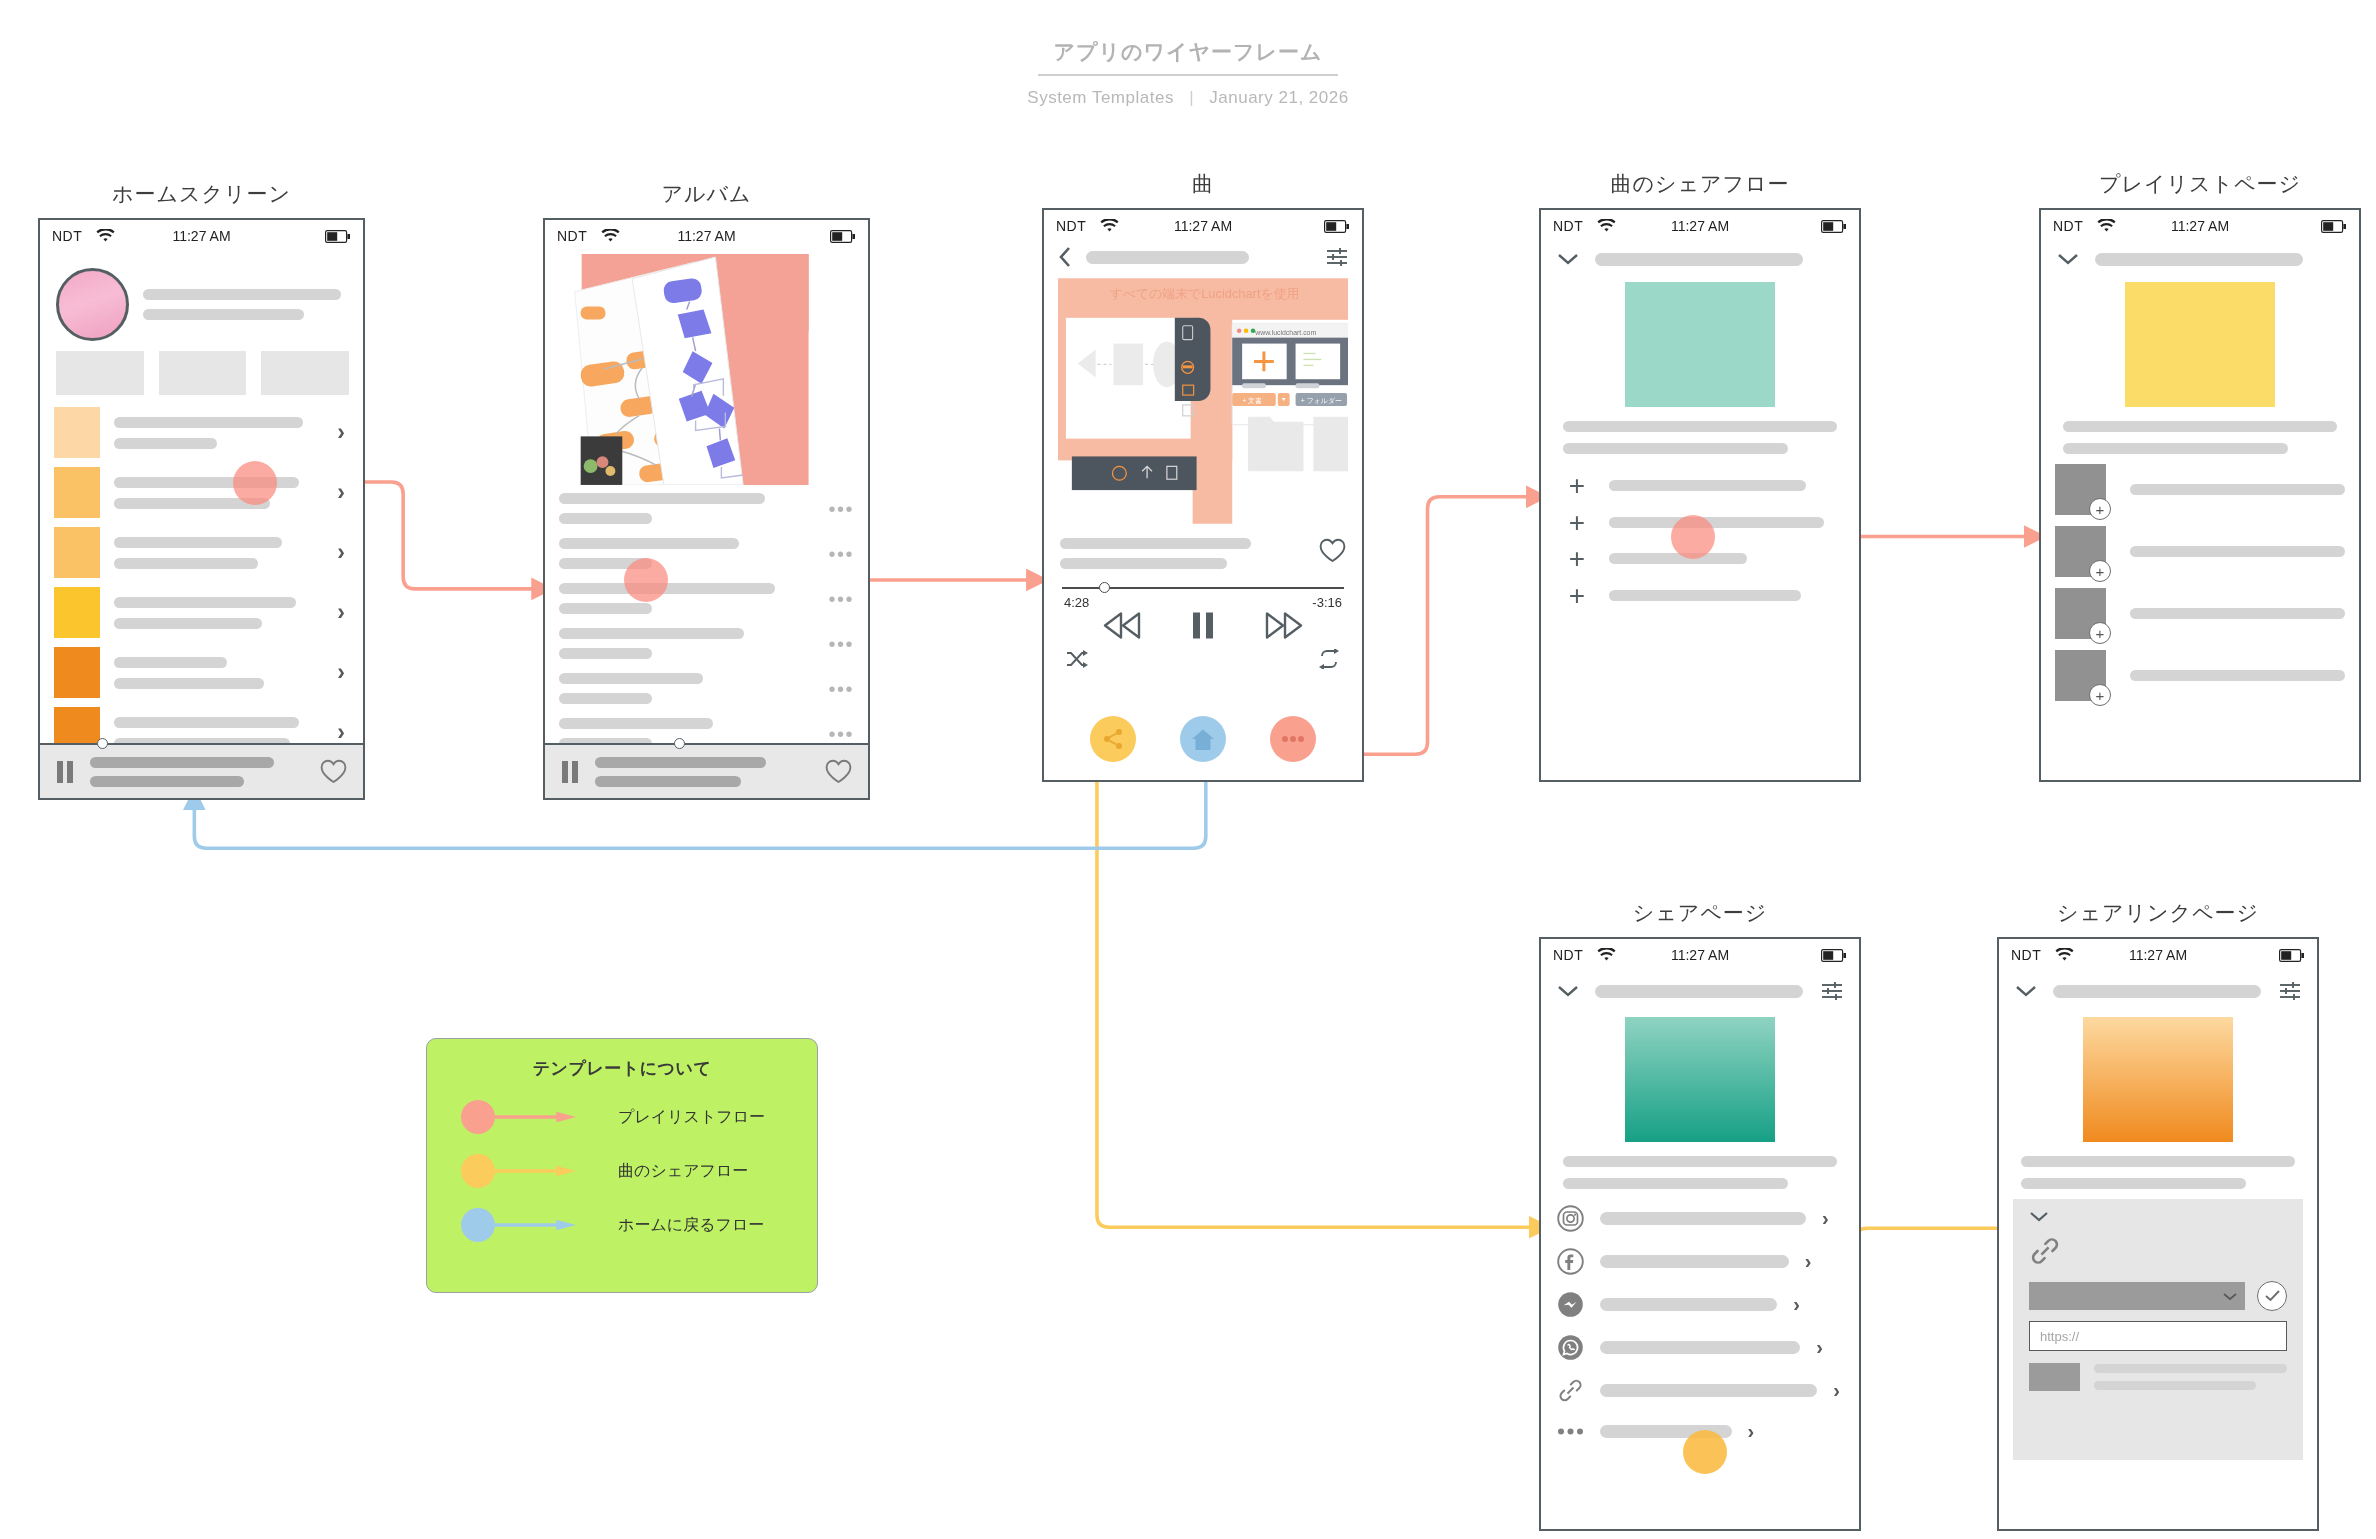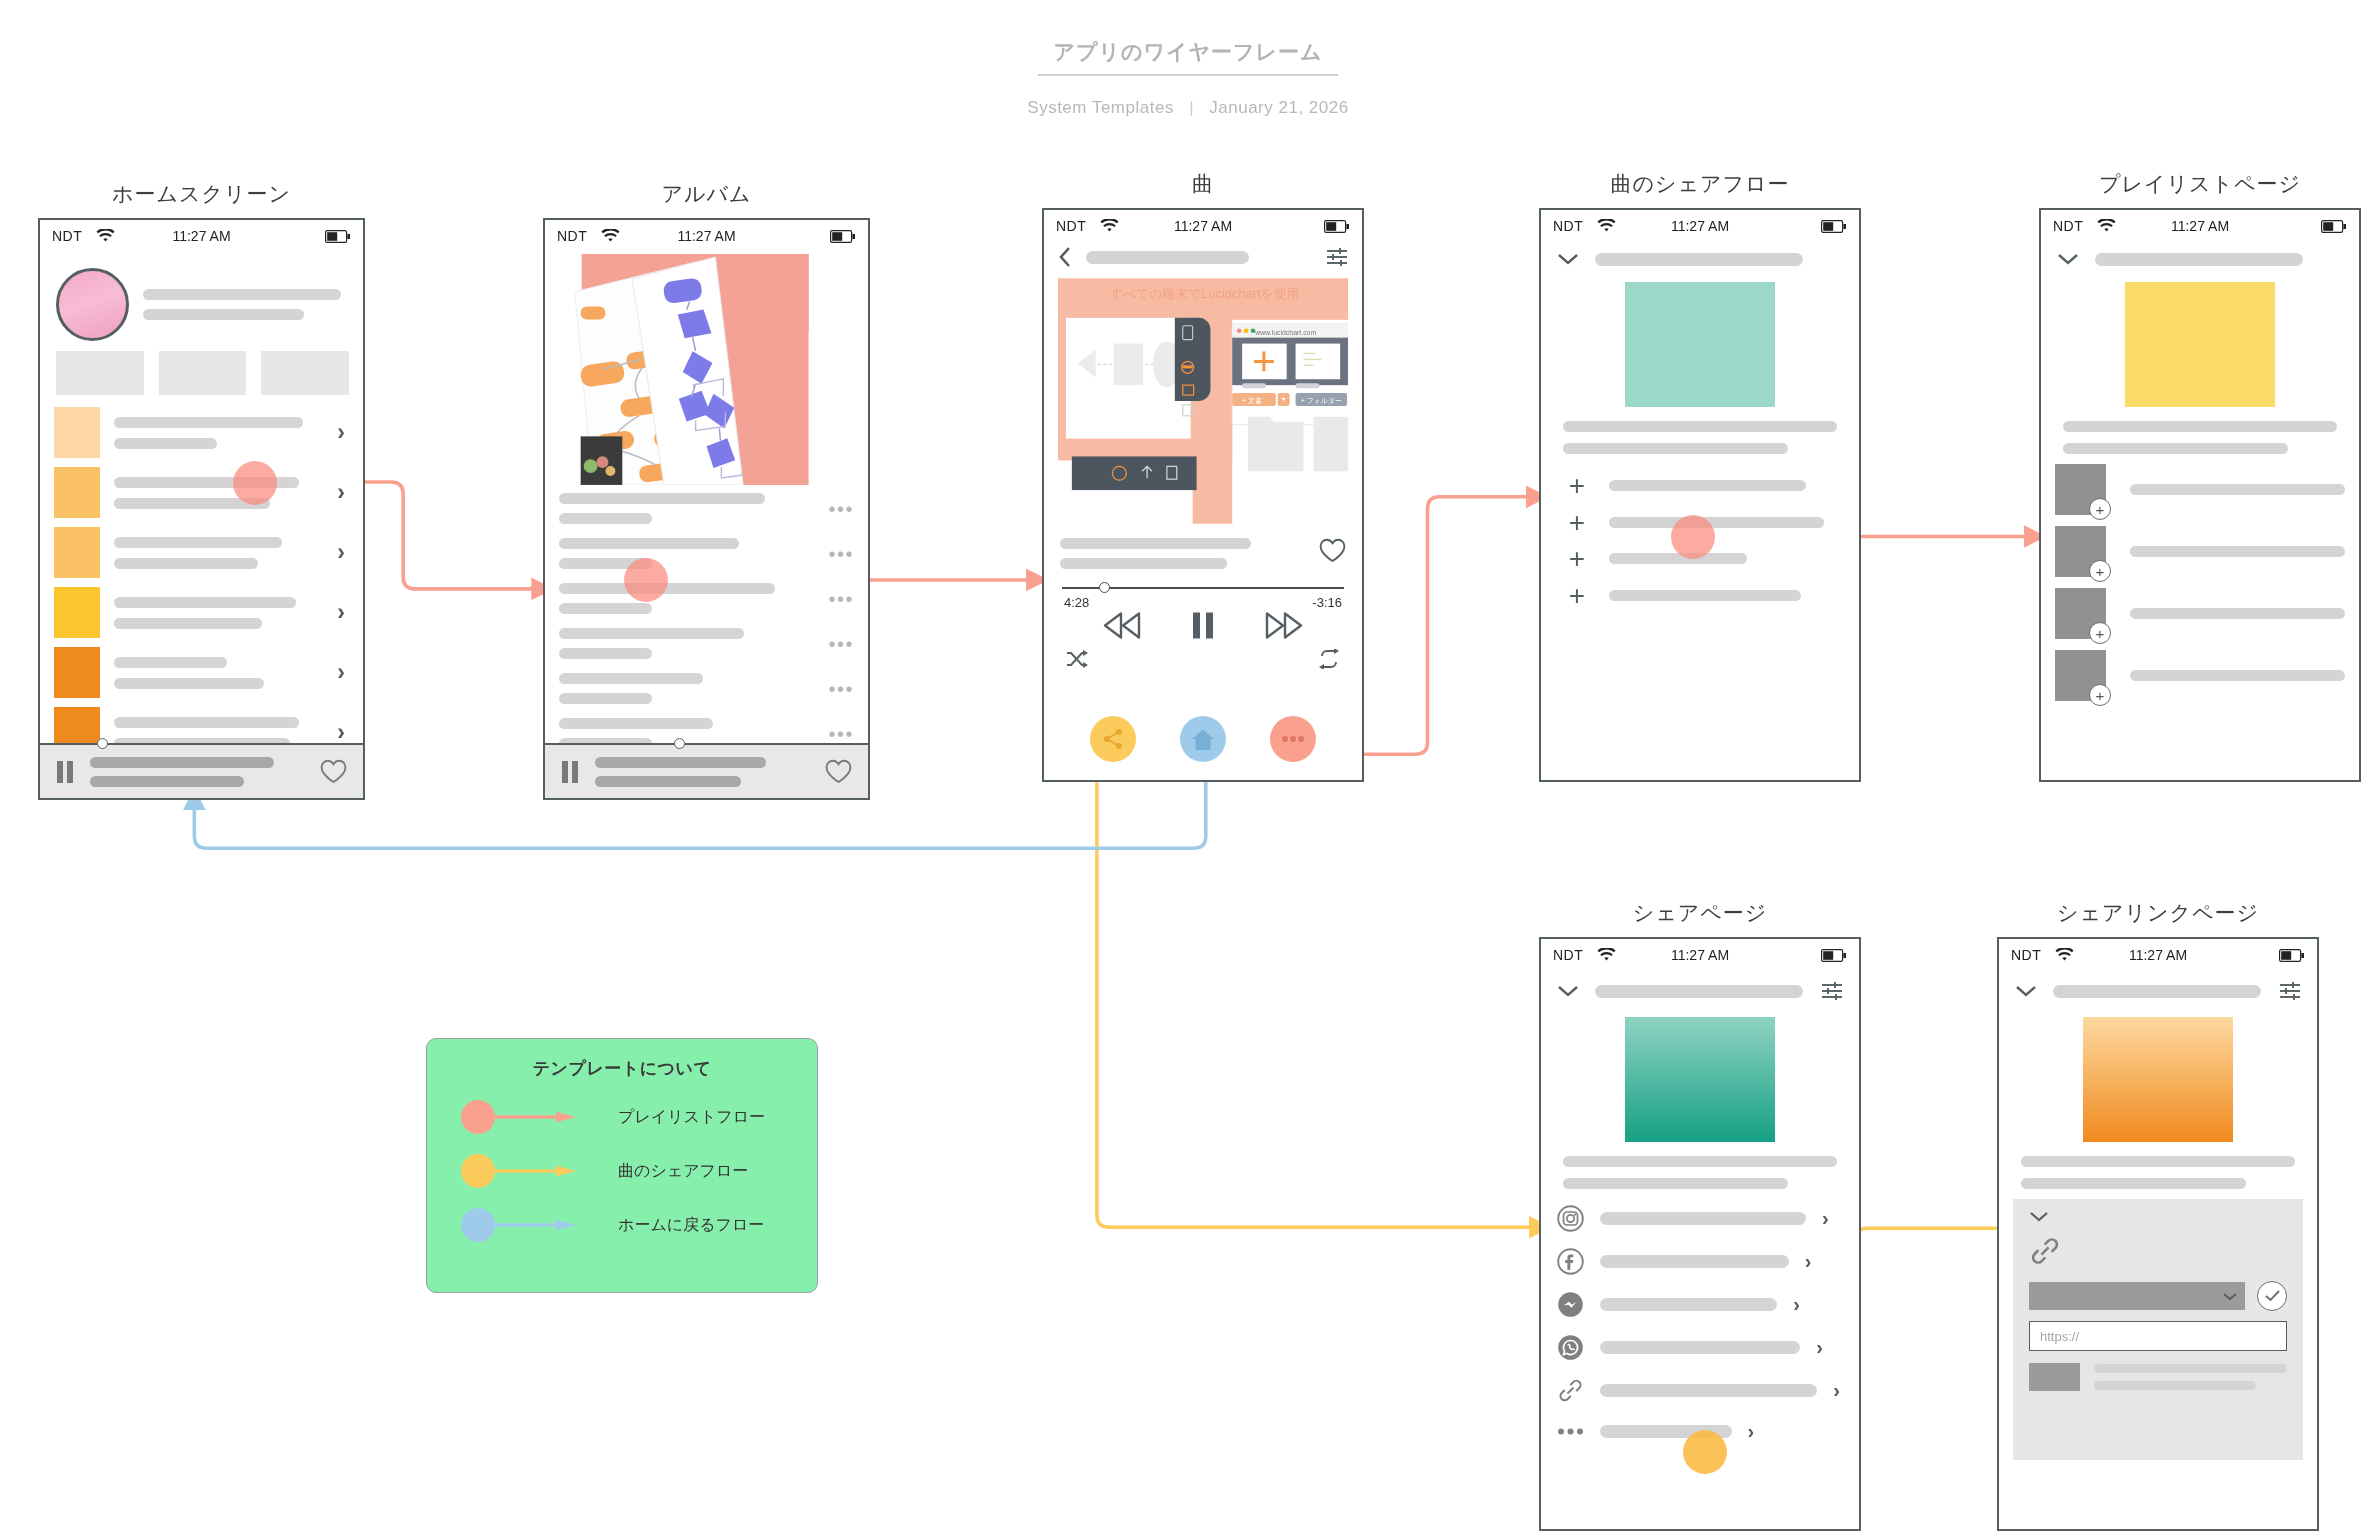--- a/index.html
+++ b/index.html
@@ -12,21 +12,21 @@
     overflow:hidden;
   }
   .stage { position:absolute; inset:0; }
 
   
   .doc-header { position:absolute; top:38px; left:0; width:2376px; text-align:center; }
   .doc-title {
     font-size:21px; font-weight:700; color:#b3b3b3; letter-spacing:1px;
     display:inline-block; padding:0 16px 8px 16px; border-bottom:2px solid #cfcfcf;
   }
-  .doc-sub { margin-top:22px; font-size:17px; color:#b8b8b8; letter-spacing:0.5px; }
+  .doc-sub { margin-top:12px; font-size:17px; color:#b8b8b8; letter-spacing:0.5px; }
   .doc-sub .sep { margin:0 10px; color:#cdcdcd; }
 
   
   .screen-wrap { position:absolute; }
   .screen-title {
     text-align:center; font-size:21px; color:#3d3d3d; margin-bottom:10px;
     white-space:nowrap; letter-spacing:1px;
   }
   .phone {
     border:2.5px solid #555f63; background:#fff; position:relative; overflow:hidden;
@@ -126,21 +126,21 @@
                 background:#fff; display:flex; align-items:center; justify-content:center; }
   .link-input { margin-top:10px; height:30px; border:1.6px solid #5a5a5a; background:#fff;
                 display:flex; align-items:center; padding:0 10px; font-size:13px; color:#a5a5a5; }
   .link-preview { margin-top:12px; display:flex; gap:14px; align-items:center; }
   .link-preview .lp-thumb { width:51px; height:28px; background:#9b9b9b; }
   .link-preview .lp-lines { flex:1; display:flex; flex-direction:column; gap:8px; }
 
   
   .legend {
     position:absolute; left:426px; top:1038px; width:392px; height:255px;
-    border:1.6px solid #9aa0a3; border-radius:10px; background:#86efac;
+    border:1.6px solid #9aa0a3; border-radius:10px; background:#bef264;
   }
   .legend-title { text-align:center; font-weight:700; font-size:17px; color:#3a3a3a; margin-top:18px; letter-spacing:0.5px; }
   .legend-row { display:flex; align-items:center; margin-top:20px; padding-left:34px; }
   .legend-dot { width:34px; height:34px; border-radius:50%; flex:0 0 auto; }
   .legend-arrow { width:85px; height:12px; margin-left:-2px; }
   .legend-label { margin-left:40px; font-size:16px; color:#333; white-space:nowrap; }
 
   
   .connectors { position:absolute; inset:0; pointer-events:none; }
   .flowdot { position:absolute; border-radius:50%; }

